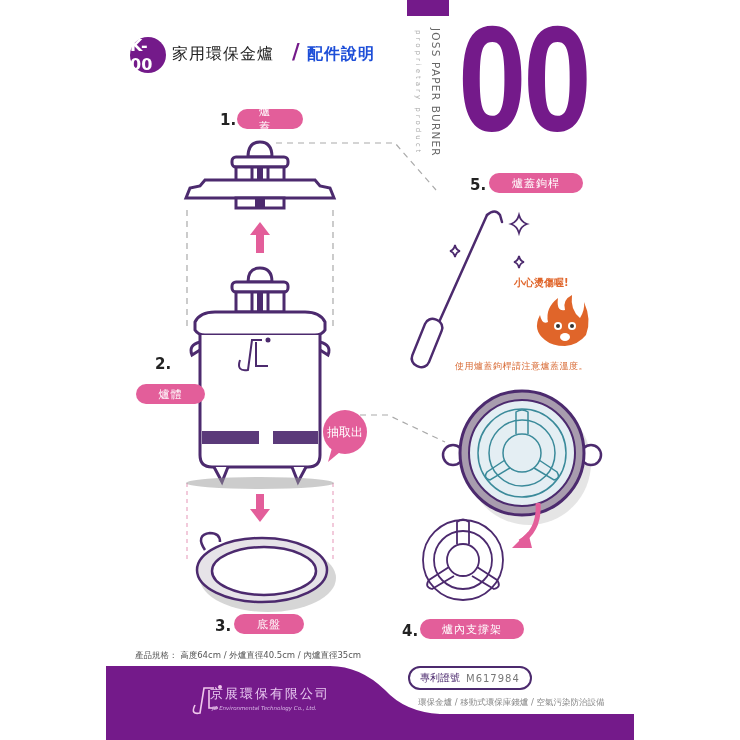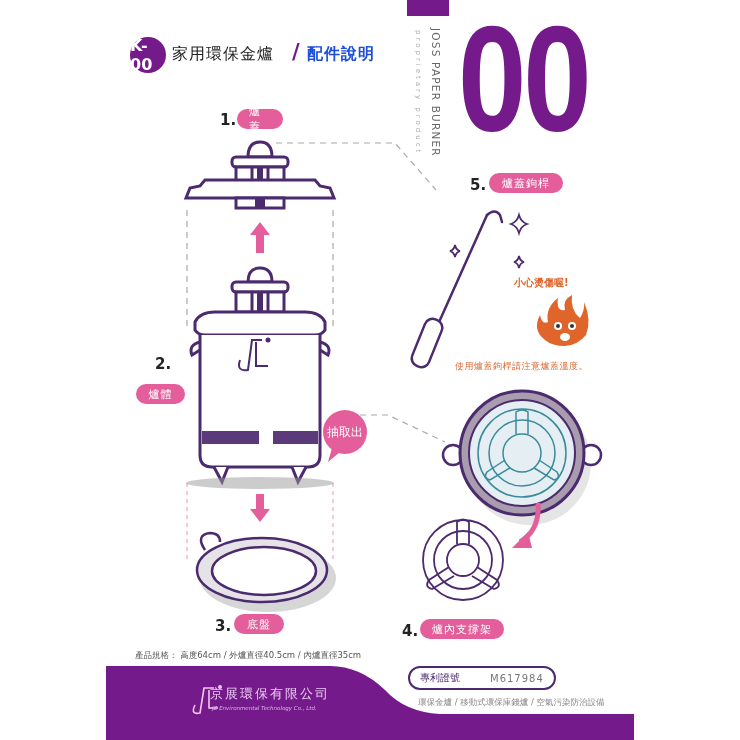--- a/index.html
+++ b/index.html
@@ -15,30 +15,30 @@
   .title-sep { left:292px; top:40px; font-size:21px; font-weight:bold; color:#741a8a; }
   .subtitle { left:307px; top:44px; font-size:16px; font-weight:bold; color:#1d4ed8; letter-spacing:1px; }
 
   .topbar { left:407px; top:0; width:42px; height:16px; background:#741a8a; }
   .vtext1 { left:430px; top:28px; writing-mode:vertical-rl; font-size:10.5px; color:#666; letter-spacing:1.2px; }
   .vtext2 { left:414px; top:30px; writing-mode:vertical-rl; font-size:7px; color:#aaa; letter-spacing:3px; }
   .bignum { left:458px; top:14px; font-family:"Liberation Sans", sans-serif; font-weight:bold; font-size:150px;
             line-height:130px; color:#741a8a; letter-spacing:-4px; transform:scaleX(0.82); transform-origin:left top; }
 
   
-  .pill { background:#e35e9a; color:#fff; font-size:11px; border-radius:12px; height:20px; padding:0 12px;
+  .pill { background:#e35e9a; color:#fff; font-size:11px; border-radius:12px; height:20px; padding:0 22px;
           display:flex; align-items:center; justify-content:center; letter-spacing:1px; }
   .num { font-size:15px; font-weight:bold; color:#222; }
 
   .spec { left:135px; top:650px; font-size:8.5px; color:#555;text-align:right; }
   .company-name { left:210px; top:685px; font-size:13px; color:#e8c8f0; letter-spacing:2px; }
   .company-en { left:212px; top:705px; font-size:5.5px; color:#d9b8e6; font-style:italic; }
   .patent { left:408px; top:666px; height:20px; border:2px solid #4c2a6e; border-radius:12px; padding:0 10px;
-            font-size:10px; color:#4c2a6e; display:flex; align-items:center; background:#fff;gap:12px; }
-  .patent span.code { color:#777; margin-left:18px; letter-spacing:1px; }
+            font-size:10px; color:#4c2a6e; display:flex; align-items:center; background:#fff; }
+  .patent span.code { color:#777; margin-left:6px; letter-spacing:1px; }
   .cats { left:418px; top:697px; font-size:8.5px; color:#888; }
 
   .warn-title { left:514px; top:276px; font-size:10px; font-weight:bold; color:#e0652a; }
   .warn-text { left:455px; top:360px; font-size:9px; color:#d86a34; letter-spacing:0.5px; }
 </style>
 </head>
 <body>
 
 <div class="page"></div>
 

